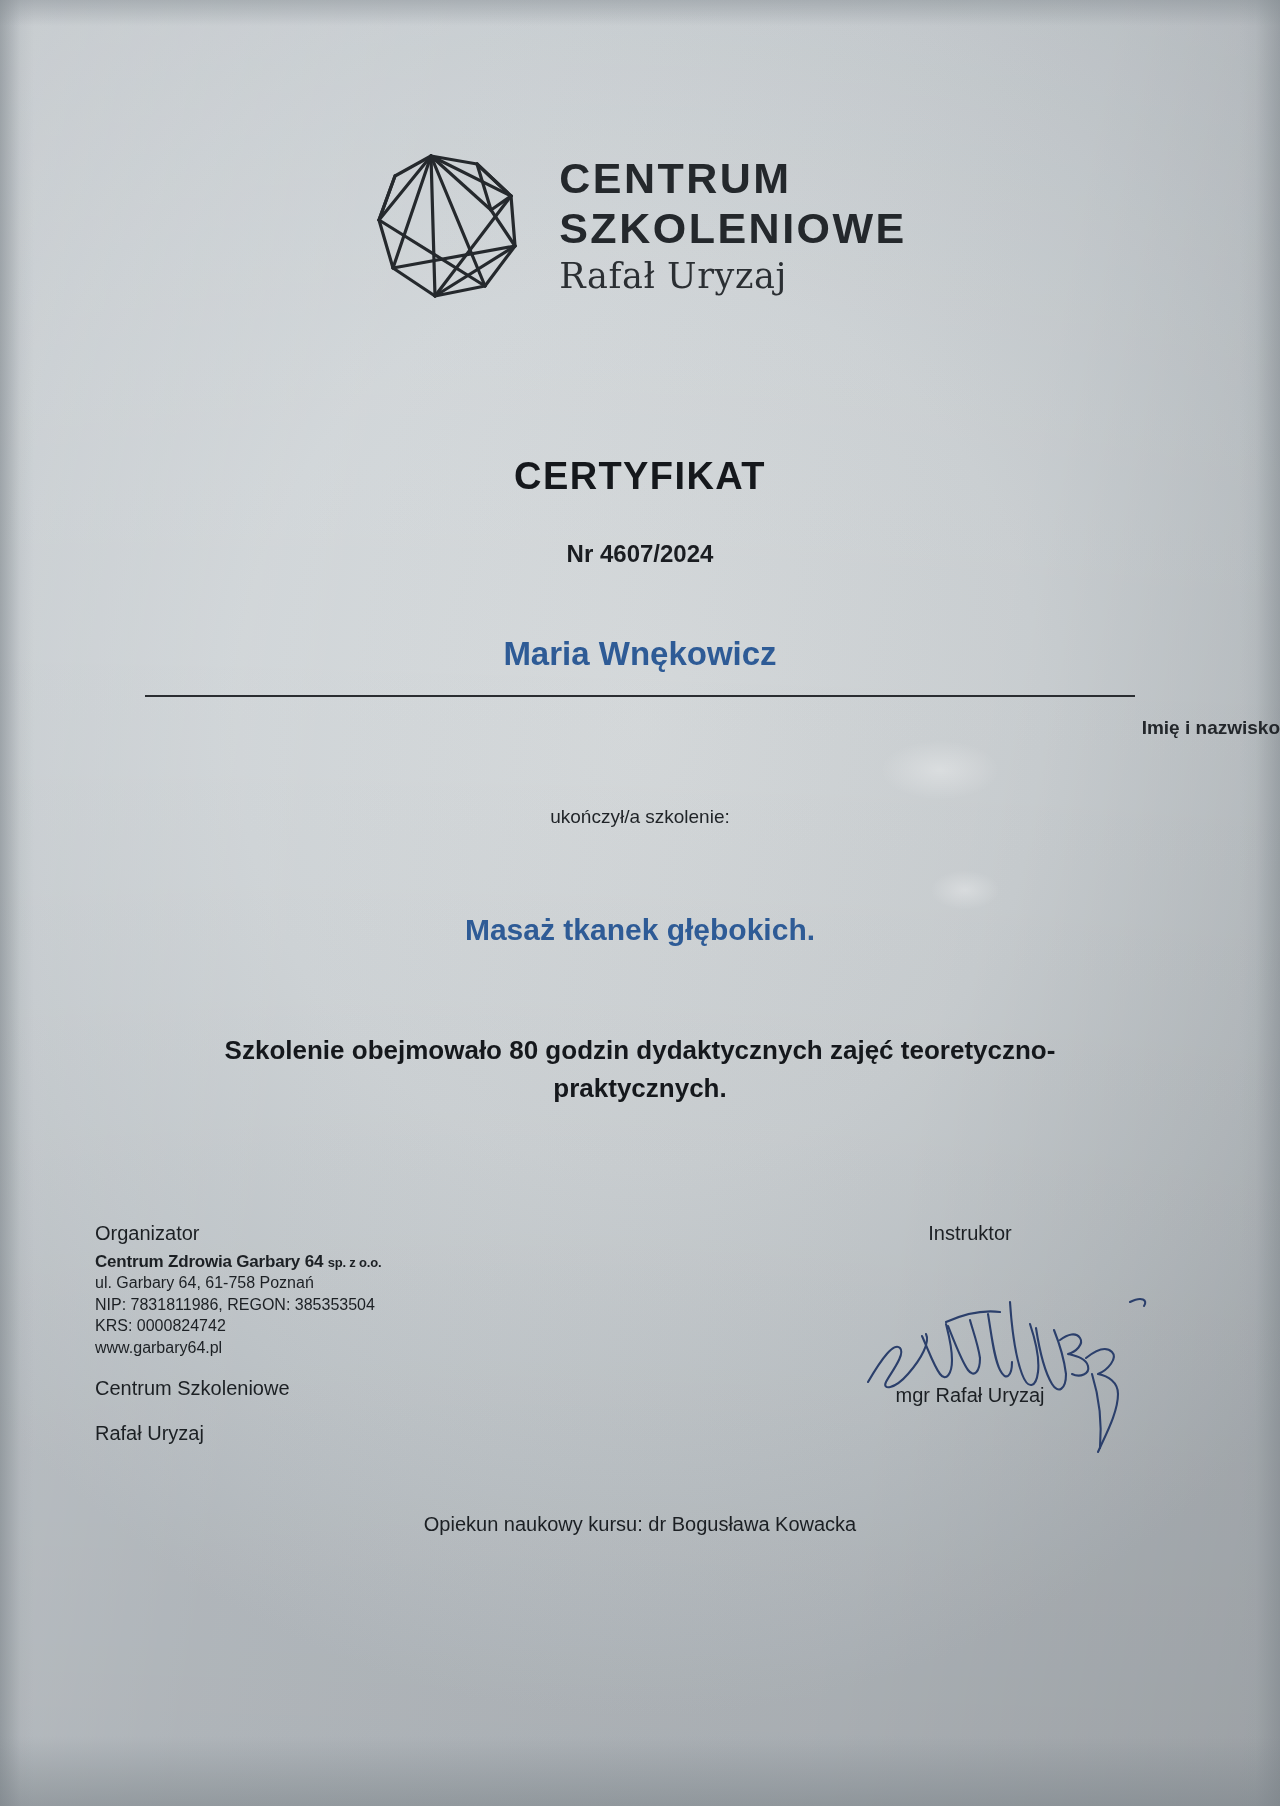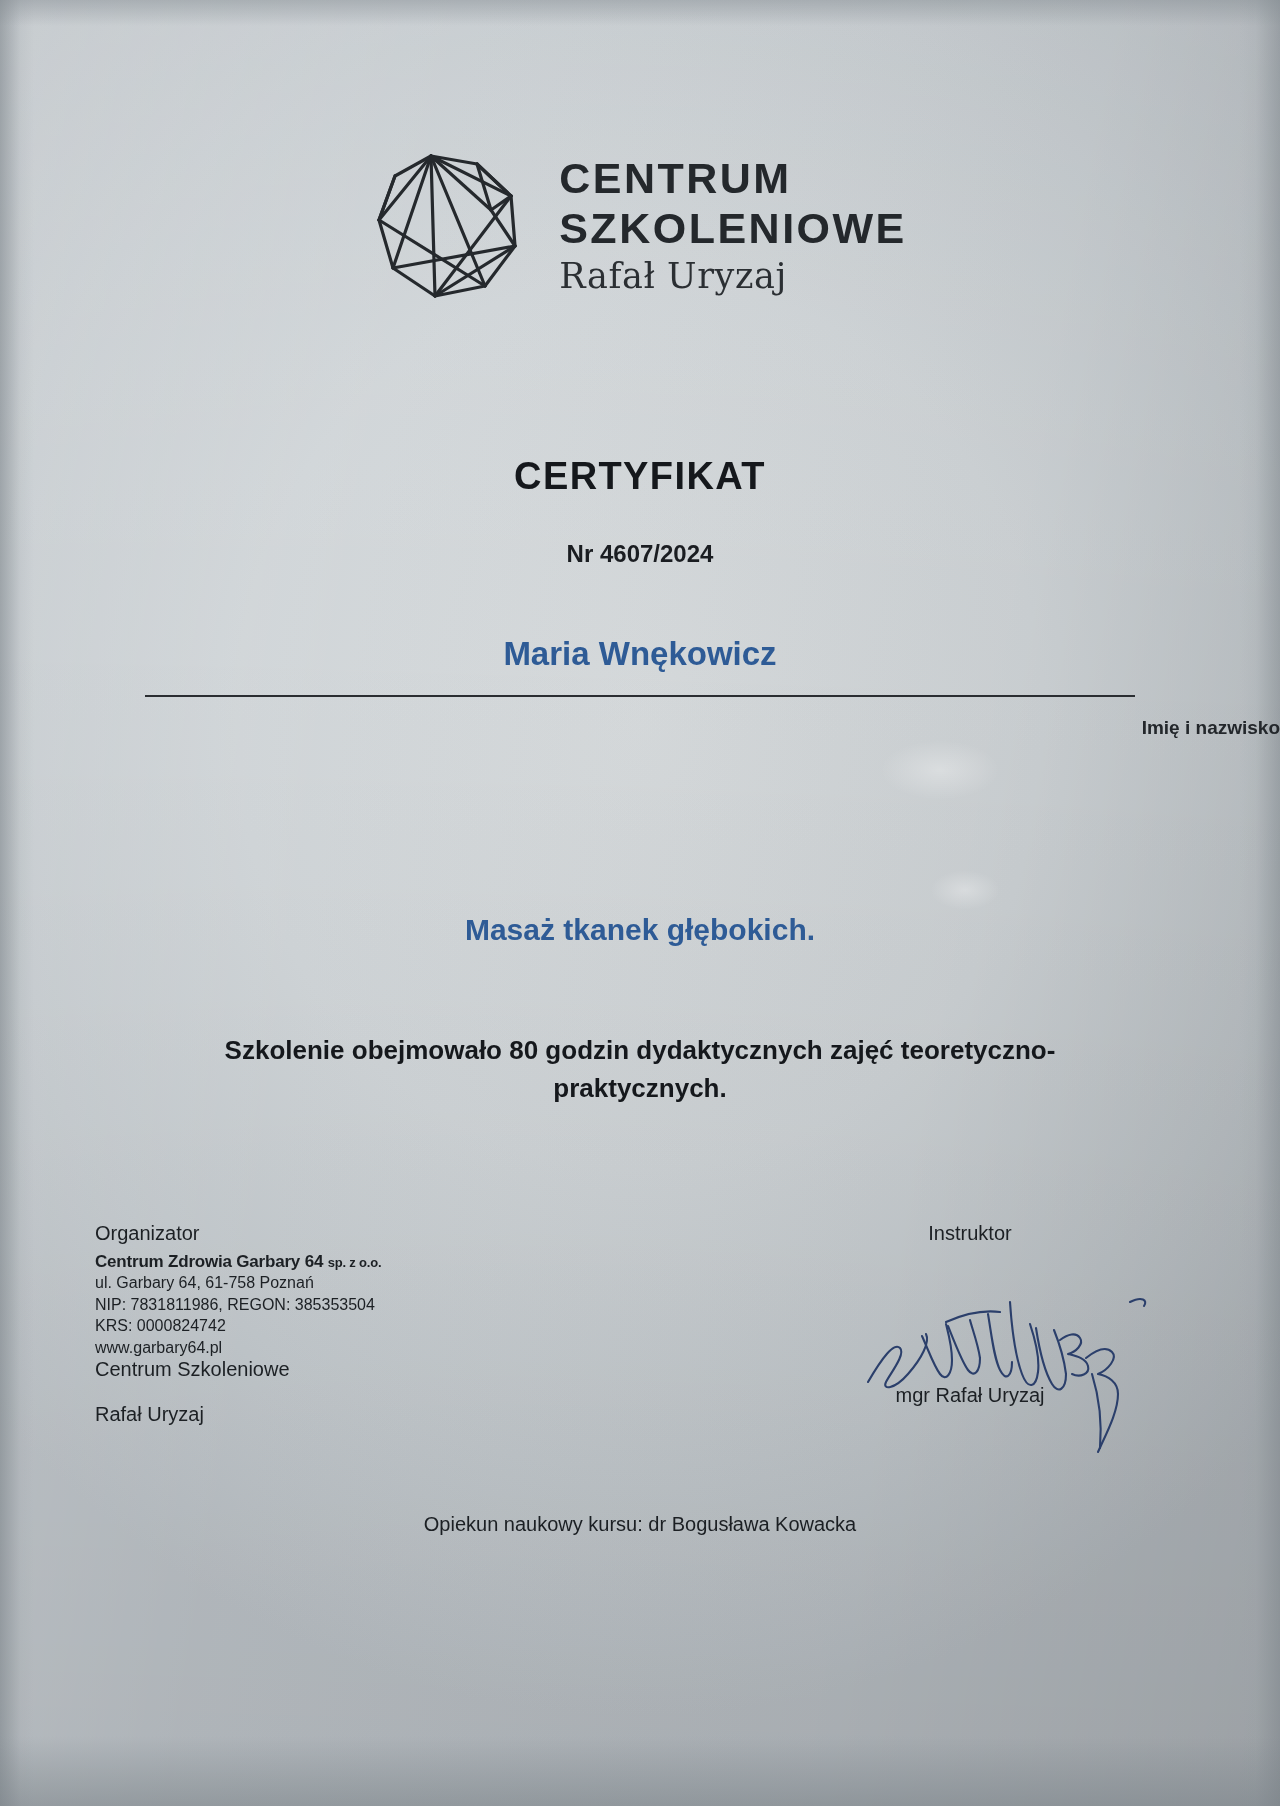--- a/index.html
+++ b/index.html
@@ -176,20 +176,21 @@
   }
   .organizer .company .small {
     font-size: 13px;
     font-weight: 700;
   }
   .organizer .line {
     font-size: 16px;
     line-height: 1.35;
   }
   .organizer .sig1 {
+    margin-top: 19px;
     font-size: 20px;
   }
   .organizer .sig2 {
     margin-top: 22px;
     font-size: 20px;
   }
 
   
   .instructor {
     position: absolute;
@@ -280,20 +281,21 @@
     </div>
   </div>
 
   <div class="cert-title">CERTYFIKAT</div>
   <div class="cert-number">Nr 4607/2024</div>
 
   <div class="recipient">Maria Wnękowicz</div>
   <div class="rule"></div>
   <div class="rule-label">Imię i nazwisko</div>
 
+  <div class="completed">ukończył/a szkolenie:</div>
   <div class="course-name">Masaż tkanek głębokich.</div>
   <div class="hours">Szkolenie obejmowało 80 godzin dydaktycznych zajęć teoretyczno-praktycznych.</div>
 
   <div class="organizer">
     <div class="head">Organizator</div>
     <div class="company">
       <span>Centrum Zdrowia Garbary 64</span>
       <span class="small">sp. z o.o.</span>
     </div>
     <div class="line">ul. Garbary 64, 61-758 Poznań</div>

